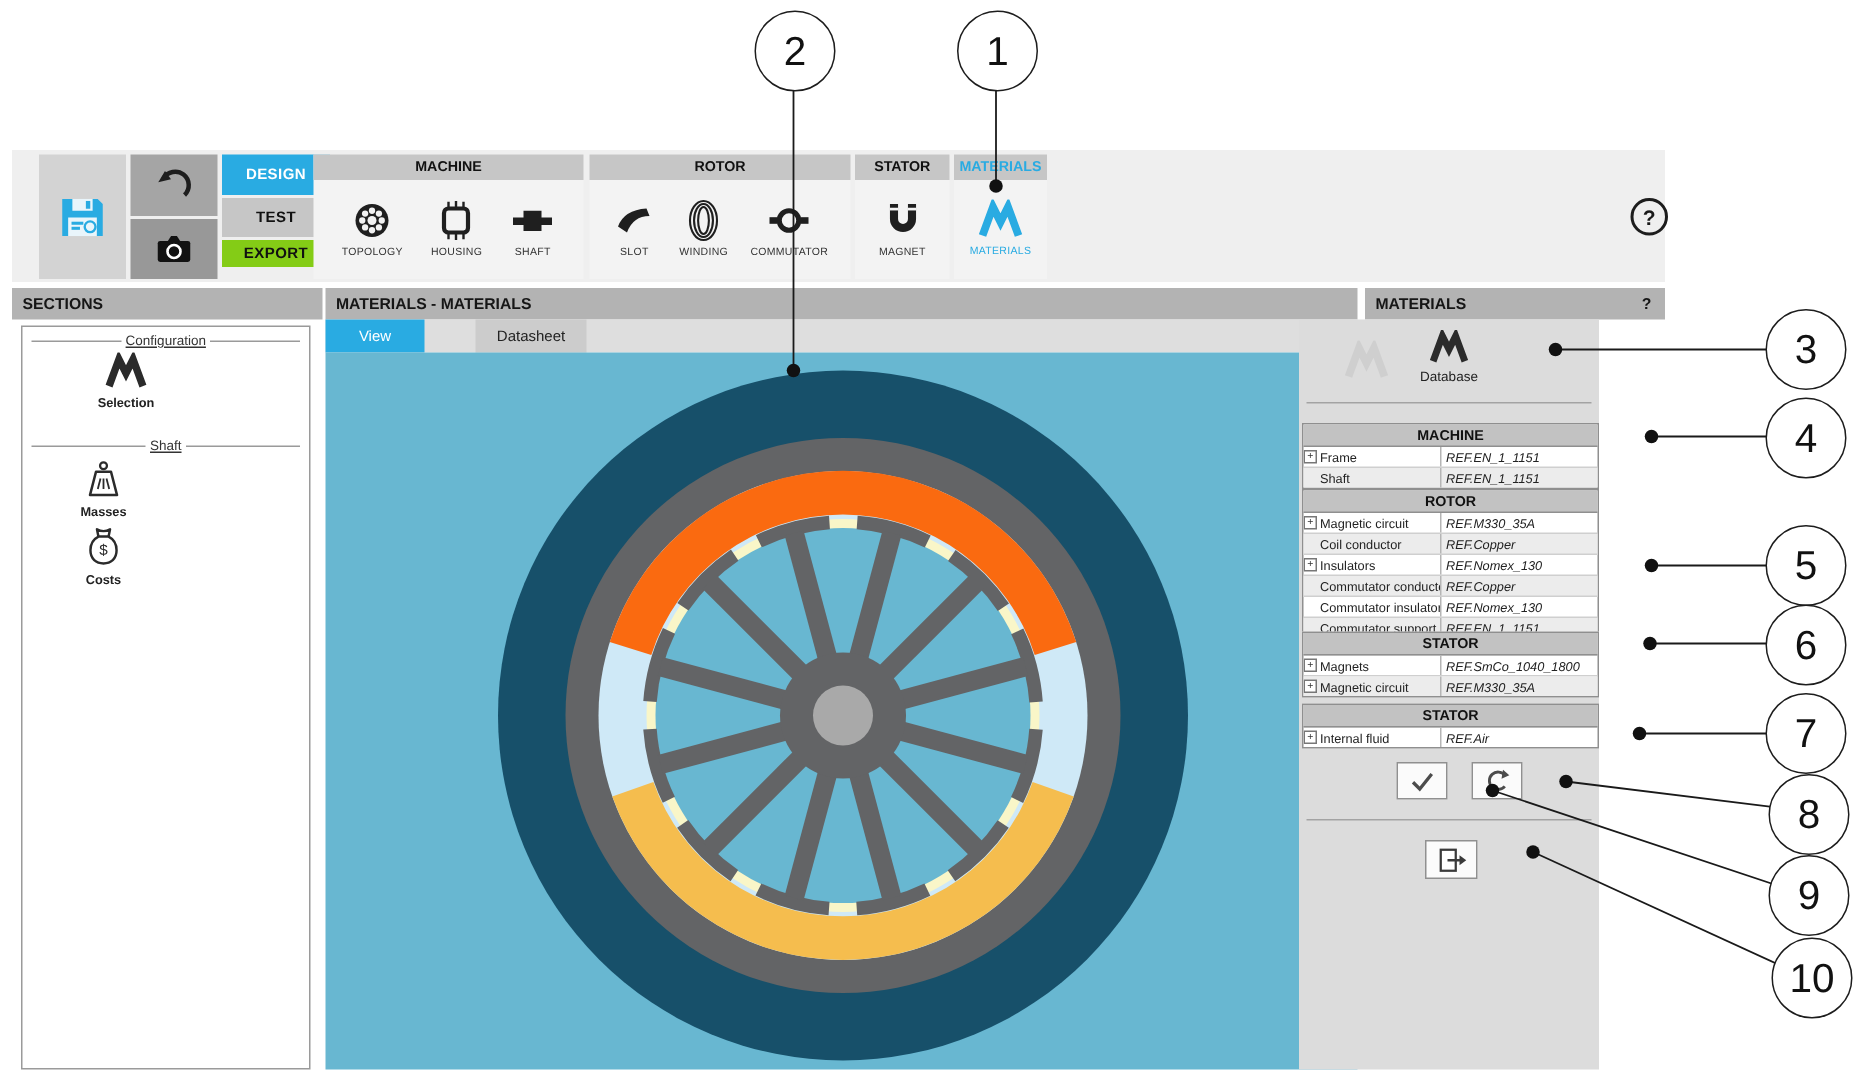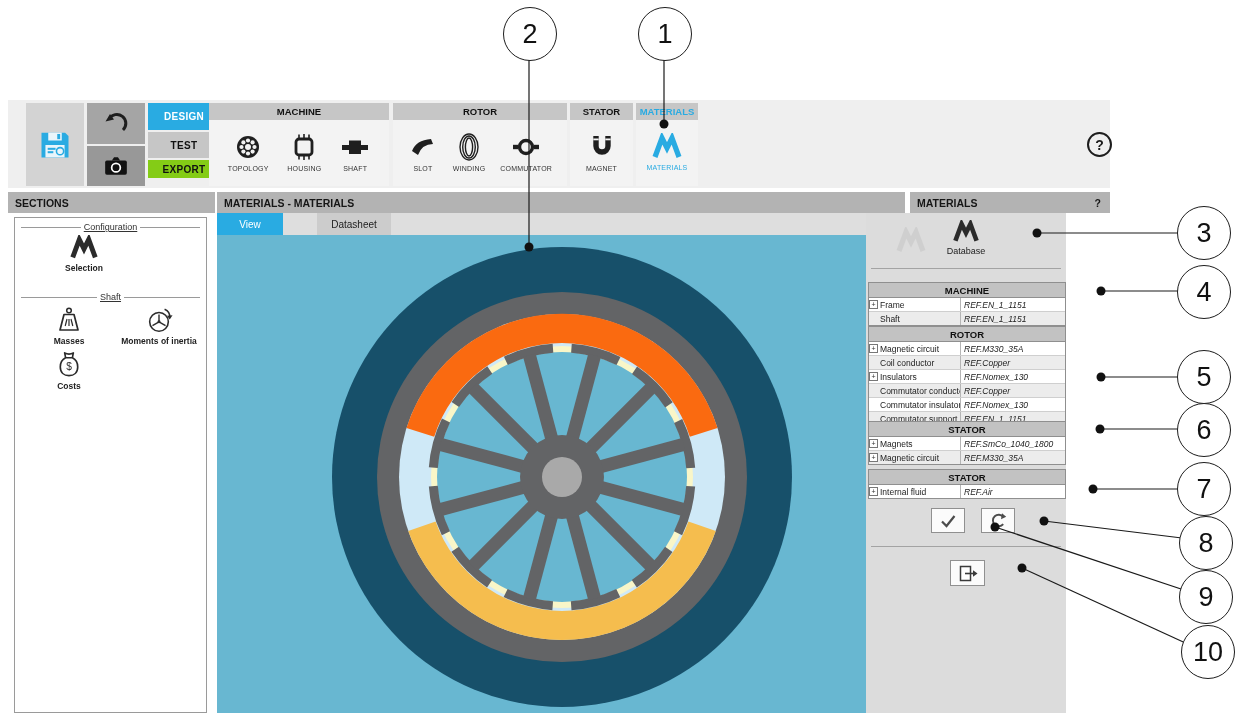--- a/index.html
+++ b/index.html
@@ -235,34 +235,20 @@
     <svg width="34" height="28" viewBox="0 0 34 28">
       <circle cx="17" cy="4.5" r="2.3" fill="none" stroke="#2b2b2b" stroke-width="1.5"></circle>
       <path d="M8,24 L12,8.5 h10 L26,24 Z" fill="none" stroke="#2b2b2b" stroke-width="1.7" stroke-linejoin="round"></path>
       <g stroke="#2b2b2b" stroke-width="1.2">
         <line x1="13.2" y1="20" x2="15" y2="13"></line>
           <line x1="17" y1="20" x2="17" y2="13"></line>
           <line x1="20.8" y1="20" x2="19" y2="13"></line>
       </g>
     </svg>
     <span class="slabel">Masses</span>
-  </div>
-  <div class="sitem" style="left:98px;top:88px;width:92px">
-    <svg width="32" height="28" viewBox="0 0 34 30">
-      <circle cx="17" cy="17" r="10" fill="none" stroke="#2b2b2b" stroke-width="1.7"></circle>
-      <g stroke="#2b2b2b" stroke-width="1.5">
-        <line x1="17" y1="17" x2="17" y2="9"></line>
-          <line x1="17" y1="17" x2="10" y2="21"></line>
-          <line x1="17" y1="17" x2="24" y2="21"></line>
-      </g>
-      <circle cx="17" cy="17" r="1.6" fill="#2b2b2b"></circle>
-      <path d="M23,3.5 q6,2.5 5.5,9" fill="none" stroke="#2b2b2b" stroke-width="1.6"></path>
-      <polygon points="28.5,14.5 25.5,10.5 31.5,10" fill="#2b2b2b"></polygon>
-    </svg>
-    <span class="slabel">Moments of inertia</span>
   </div>
   <div class="sitem" style="left:18px;top:131px;width:72px">
     <svg width="30" height="30" viewBox="0 0 30 31">
       <path d="M11.5,9 C7.5,11 6,15 6,18.5 C6,24.5 10,27.5 15,27.5 C20,27.5 24,24.5 24,18.5 C24,15 22.5,11 18.5,9 Z" fill="none" stroke="#2b2b2b" stroke-width="1.7"></path>
       <path d="M11.5,9 L10.5,4 Q15,6.5 19.5,4 L18.5,9" fill="none" stroke="#2b2b2b" stroke-width="1.7" stroke-linejoin="round"></path>
       <text x="15" y="22" text-anchor="middle" font-size="10.5" fill="#2b2b2b" font-family="Liberation Sans, DejaVu Sans, sans-serif">$</text>
     </svg>
     <span class="slabel">Costs</span>
   </div>
 </div>

